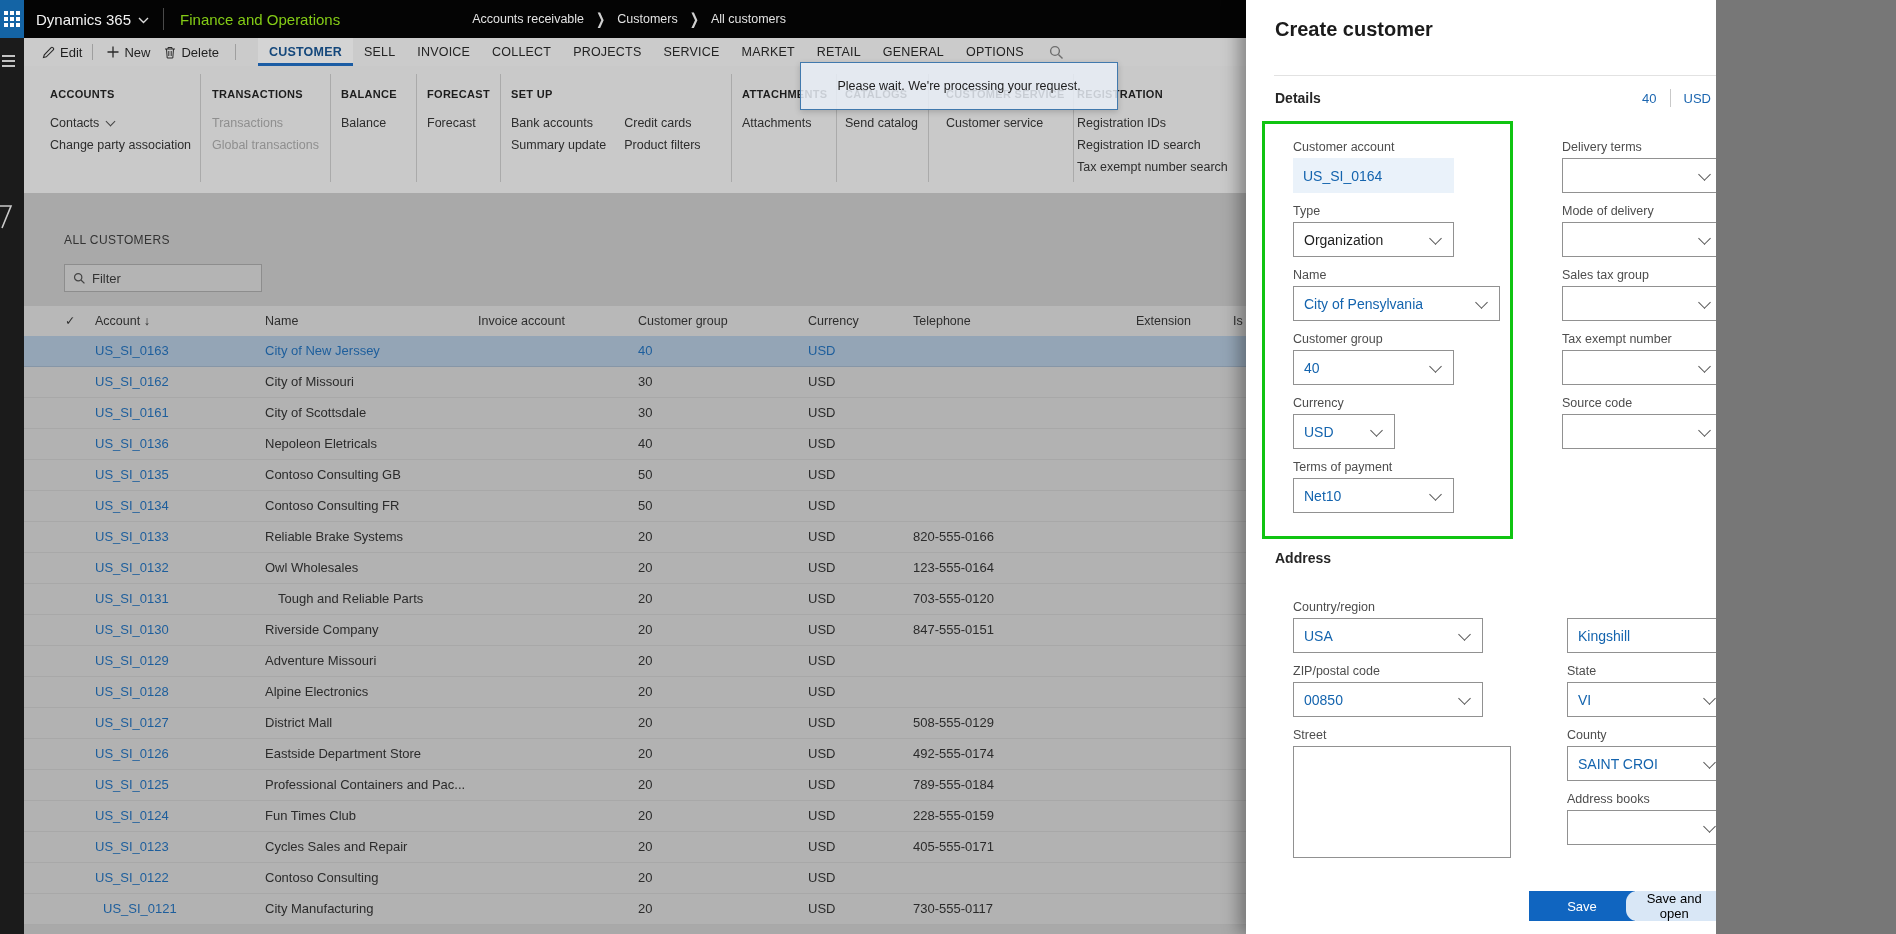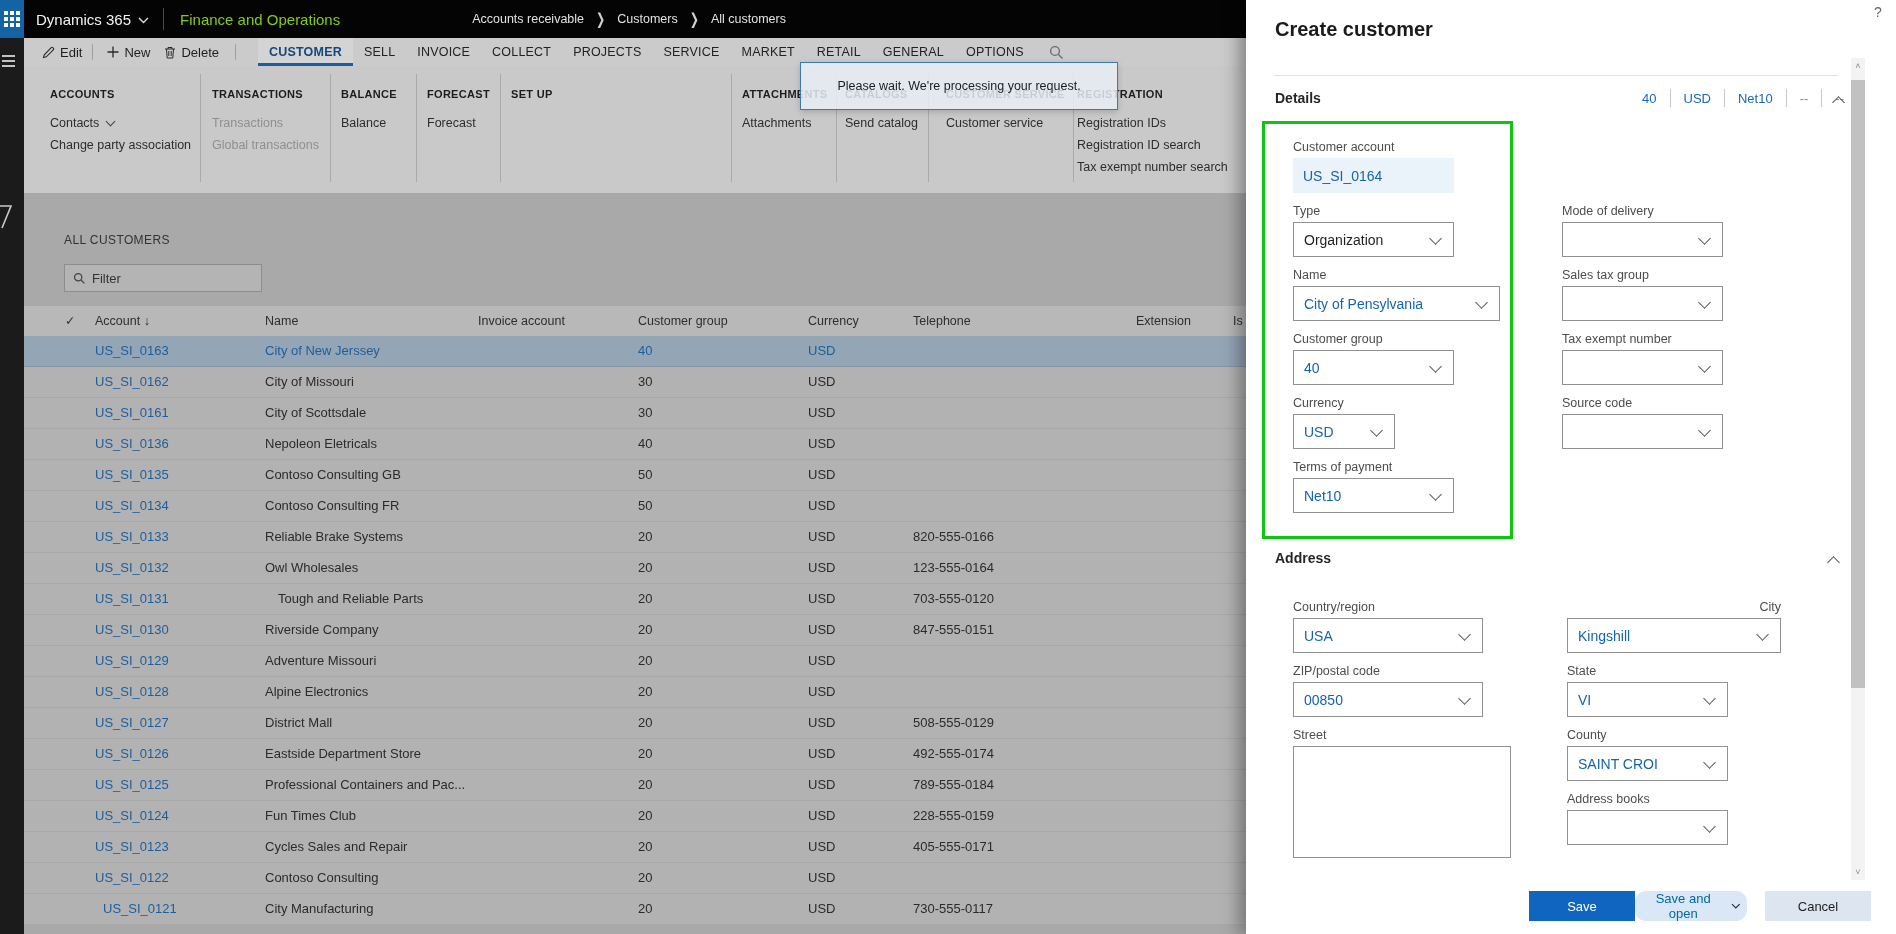--- a/index.html
+++ b/index.html
@@ -1,16 +1,16 @@
 <!DOCTYPE html>
 <html><head>
 <meta charset="utf-8">
 <style>
   html,body{margin:0;padding:0;background:#777;}
-  .root{position:relative;width:1896px;height:934px;overflow:hidden;
+  .root{position:relative;width:1716px;height:934px;overflow:hidden;
         font-family:"Liberation Sans","DejaVu Sans",sans-serif;
         -webkit-font-smoothing:antialiased;}
   
   .sidebar{position:absolute;left:0;top:0;width:24px;height:934px;background:#1b1b1b;z-index:3;}
   .appsquare{position:absolute;left:0;top:0;width:24px;height:38px;background:#1464a5;display:flex;align-items:center;justify-content:center;}
   .waffle{display:grid;grid-template-columns:repeat(3,4px);grid-gap:2px;}
   .waffle i{width:4px;height:4px;background:#fff;display:block;}
   .hamb{position:absolute;left:2px;top:52px;width:13px;}
   .hamb i{display:block;height:2px;background:#c2c2c2;margin:3px 0;}
   .clipglyph{position:absolute;left:0;top:202px;}
@@ -200,20 +200,30 @@
       <div class="rgroup" style="left: 403px;">
         <div class="rtitle">FORECAST</div>
         <div class="rcols">
           <div>
             <div class="ritem">Forecast</div>
           </div>
         </div>
       </div>
       <div class="rgroup" style="left: 487px;">
         <div class="rtitle">SET UP</div>
+        <div class="rcols">
+          <div>
+            <div class="ritem">Bank accounts</div>
+            <div class="ritem">Summary update</div>
+          </div>
+          <div>
+            <div class="ritem">Credit cards</div>
+            <div class="ritem">Product filters</div>
+          </div>
+        </div>
       </div>
       <div class="rgroup" style="left: 718px;">
         <div class="rtitle">ATTACHMENTS</div>
         <div class="rcols">
           <div>
             <div class="ritem">Attachments</div>
           </div>
         </div>
       </div>
       <div class="rgroup" style="left: 821px;">
@@ -506,20 +516,27 @@
       </div>
     </div>
     <div class="fld" style="left:47px;top:460px;">
       <div class="flabel">Terms of payment</div>
       <div class="fbox" style="width:161px;">
         <span class="val">Net10</span>
           <span class="carrow down"></span>
       </div>
     </div>
 
+    <div class="fld" style="left:316px;top:140px;">
+      <div class="flabel">Delivery terms</div>
+      <div class="fbox" style="width:161px;">
+        <span class="val"></span>
+          <span class="carrow down"></span>
+      </div>
+    </div>
     <div class="fld" style="left:316px;top:204px;">
       <div class="flabel">Mode of delivery</div>
       <div class="fbox" style="width:161px;">
         <span class="val"></span>
           <span class="carrow down"></span>
       </div>
     </div>
     <div class="fld" style="left:316px;top:268px;">
       <div class="flabel">Sales tax group</div>
       <div class="fbox" style="width:161px;">
@@ -594,21 +611,21 @@
       </div>
     </div>
 
     <div class="scrolltrack">
       <div class="scrollarrow" style="top:3px;">˄</div>
       <div class="scrollthumb"></div>
       <div class="scrollarrow" style="bottom:3px;">˅</div>
     </div>
 
     <button class="footer-btn" style="left:283px;width:106px;background:#1065c0;color:#ffffff;">Save</button>
-    <button class="footer-btn" style="left:389px;width:112px;background:#d9e7f6;color:#0369a1;border-radius:11px;">
+    <button class="footer-btn" style="left:380px;width:112px;background:#d9e7f6;color:#000000;border-radius:11px;">
       <span>Save and open</span>
       <svg width="10" height="7" viewBox="0 0 10 7" style="margin-left:6px;">
           <polyline points="1,1 5,5 9,1" fill="none" stroke="#333" stroke-width="1.3"></polyline>
         </svg>
     </button>
     <button class="footer-btn" style="left:519px;width:106px;background:#dde6f0;color:#1d1d1d;">Cancel</button>
   </div>
 
 </div>
 

